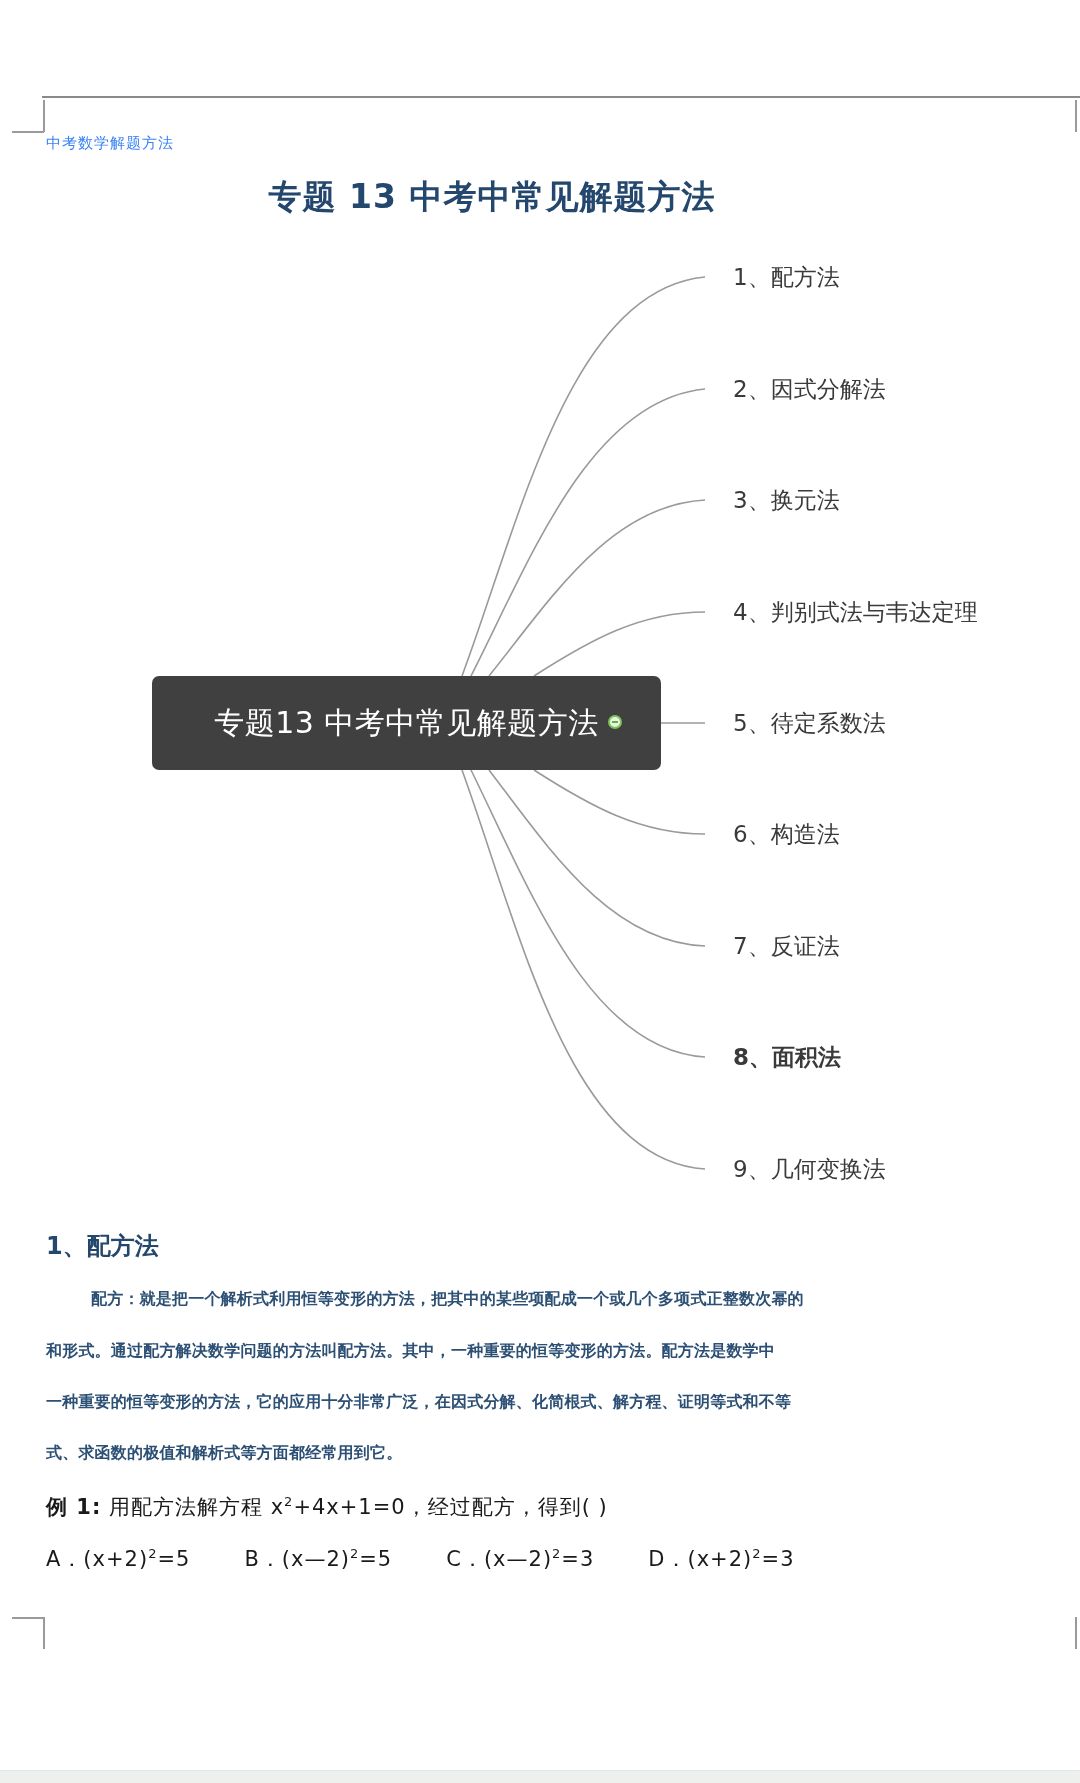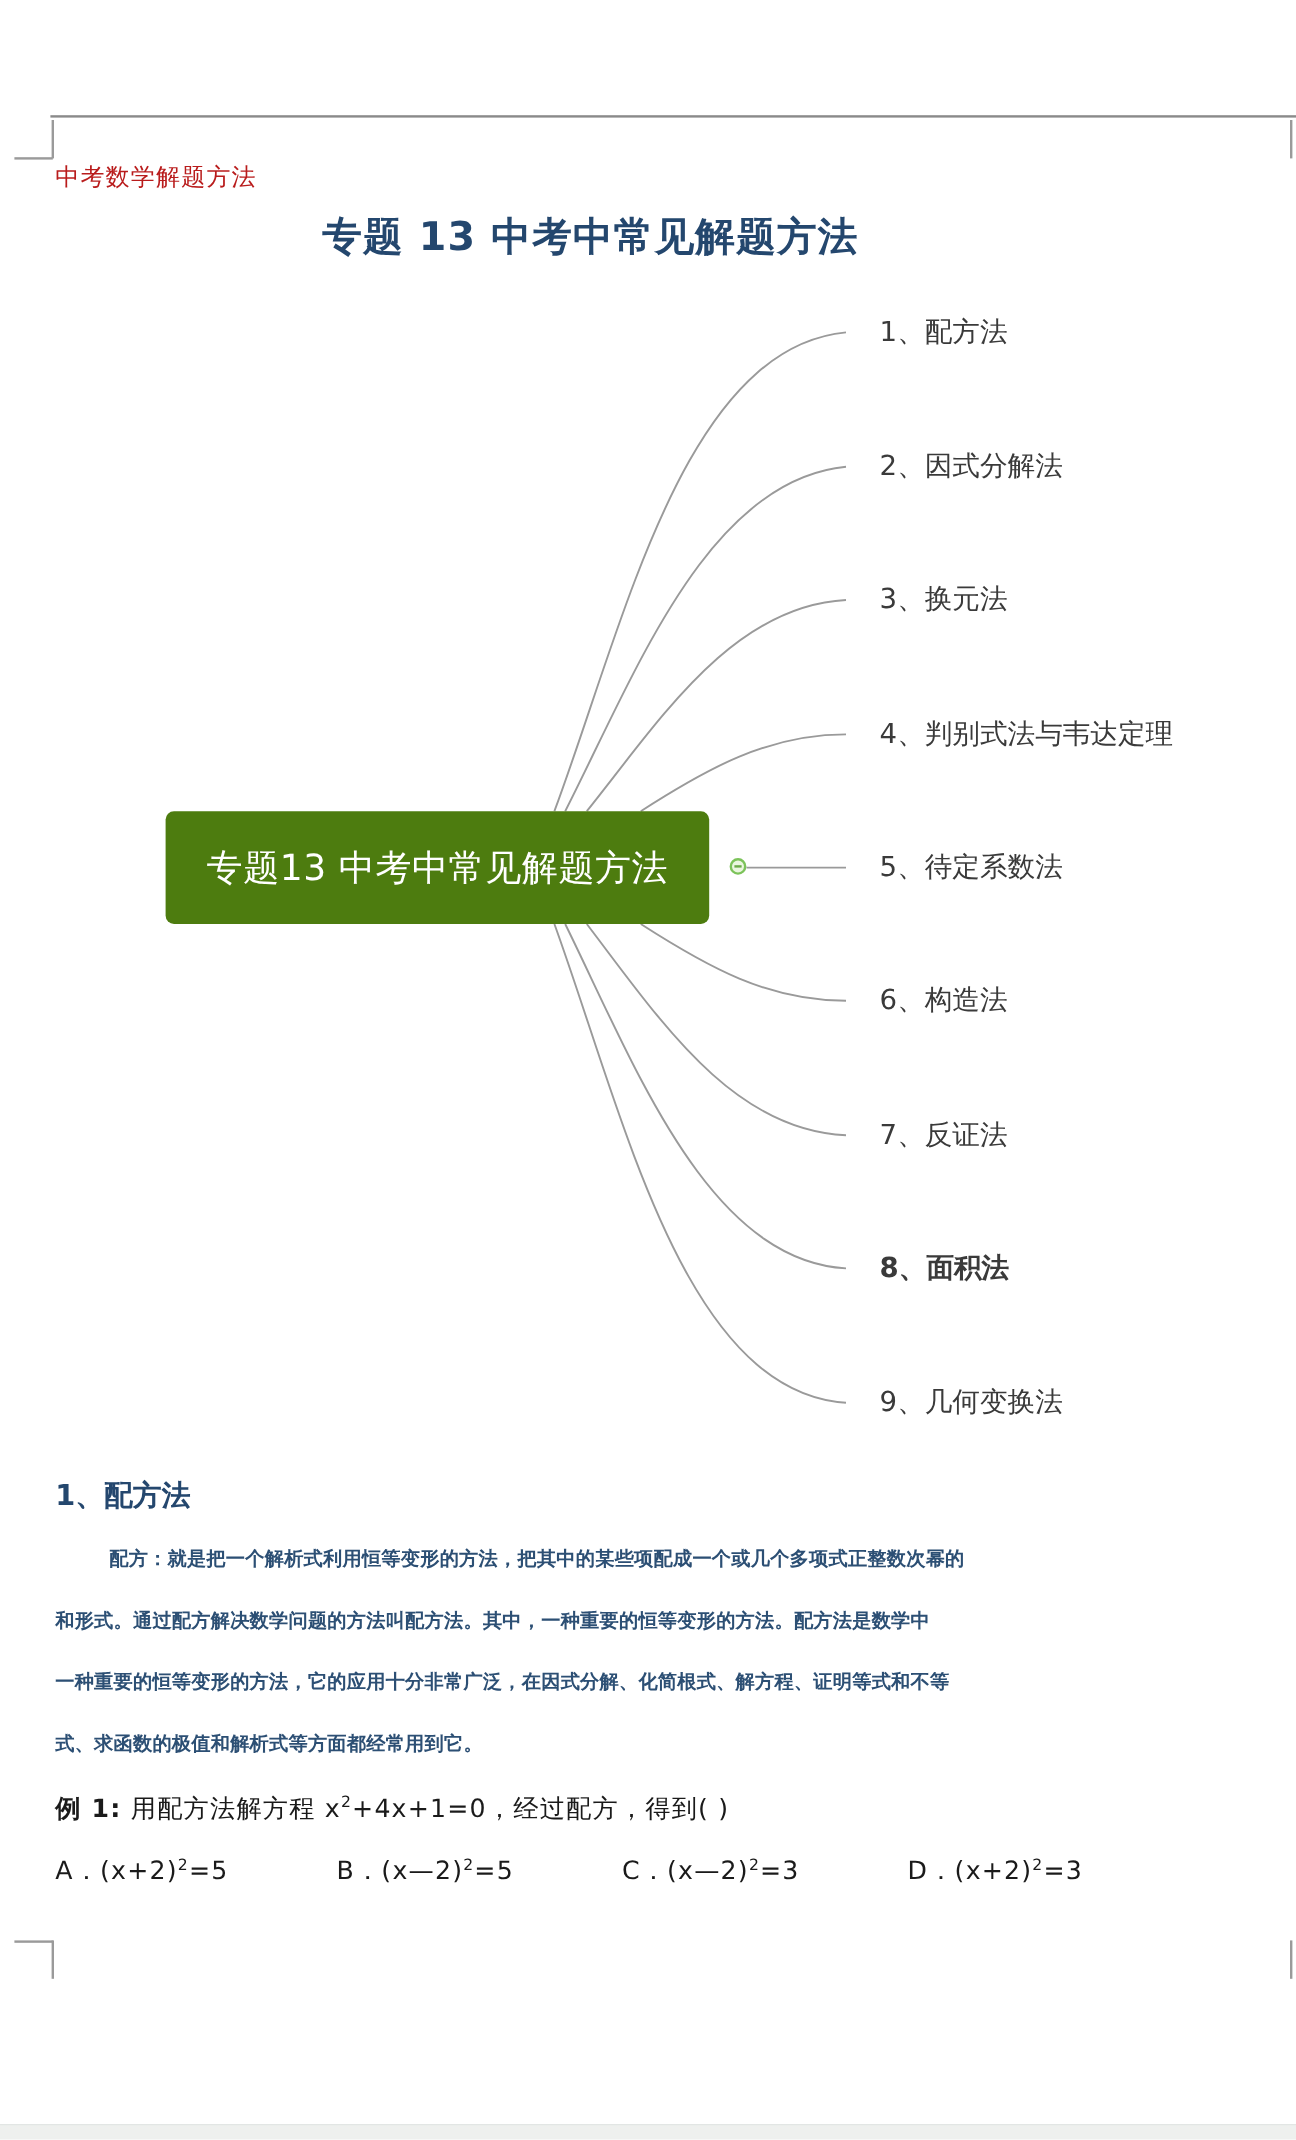--- a/index.html
+++ b/index.html
@@ -9,39 +9,39 @@
       font-family: "DejaVu Sans", "Liberation Sans", sans-serif;
     }
     .abs { position: absolute; }
     .header-rule { left: 42px; top: 96px; width: 1038px; height: 0; border-top: 2px solid #8a8a8a; }
     .corner-tl-v { left: 43px; top: 100px; width: 0; height: 32px; border-left: 2px solid #9a9a9a; }
     .corner-tl-h { left: 12px; top: 131px; width: 32px; height: 0; border-top: 2px solid #9a9a9a; }
     .corner-tr-v { left: 1075px; top: 100px; width: 0; height: 32px; border-left: 2px solid #9a9a9a; }
     .corner-bl-h { left: 12px; top: 1617px; width: 32px; height: 0; border-top: 2px solid #9a9a9a; }
     .corner-bl-v { left: 43px; top: 1617px; width: 0; height: 32px; border-left: 2px solid #9a9a9a; }
     .corner-br-v { left: 1075px; top: 1617px; width: 0; height: 32px; border-left: 2px solid #9a9a9a; }
-    .header-text { left: 46px; top: 134px; font-size: 20px; color: #b91c1c; letter-spacing: 1px; }
+    .header-text { left: 46px; top: 134px; font-size: 15px; color: #3b82f6; letter-spacing: 1px; }
     .doc-title { left: 0; width: 984px; top: 175px; text-align: center; font-size: 33px; font-weight: bold; color: #24476e; letter-spacing: 1px; }
     .central-node {
-      left: 138px; top: 676px; width: 453px; height: 94px;
-      background: #4d7c0f; border-radius: 7px;
+      left: 152px; top: 676px; width: 509px; height: 94px;
+      background: #404040; border-radius: 7px;
       color: #ffffff; font-size: 30px; display: flex; align-items: center; justify-content: center;
       letter-spacing: 0.5px;
     }
     .collapse-toggle {
       left: 608px; top: 715px; width: 14px; height: 14px; border-radius: 50%;
       border: 2px solid #7cc35a; background: #eaf6df; box-sizing: border-box;
     }
     .collapse-toggle::after { content: ""; position: absolute; left: 2px; top: 4px; width: 6px; height: 2px; background: #6aaa48; }
     .branch-label { left: 733px; font-size: 23px; color: #3a3a3a; white-space: nowrap; height: 30px; line-height: 30px; }
     .section-heading { left: 46px; top: 1230px; font-size: 24px; font-weight: bold; color: #24476e; }
     .para-line { left: 46px; font-size: 16px; font-weight: bold; color: #2c4f74; white-space: nowrap; letter-spacing: 0.2px; }
     .example-line { left: 46px; top: 1493px; font-size: 21px; color: #1a1a1a; white-space: nowrap; letter-spacing: 1px; }
     .example-line .ex-label { font-weight: bold; }
-    .options-line { left: 46px; top: 1545px; font-size: 21px; color: #1a1a1a; white-space: nowrap; letter-spacing: 1px; display: flex; gap: 36px; }
+    .options-line { left: 46px; top: 1545px; font-size: 21px; color: #1a1a1a; white-space: nowrap; letter-spacing: 1px; display: flex; }
     .option { display: inline-block; }
     .option + .option { margin-left: 54px; }
     sup { font-size: 13px; }
     .footer-strip { left: 0; top: 1770px; width: 1080px; height: 13px; background: #eef0ee; border-top: 1px solid #e2e6e4; }
   </style>
 </head>
 <body>
 
 <div class="abs header-rule"></div>
 <div class="abs corner-tl-v"></div>

